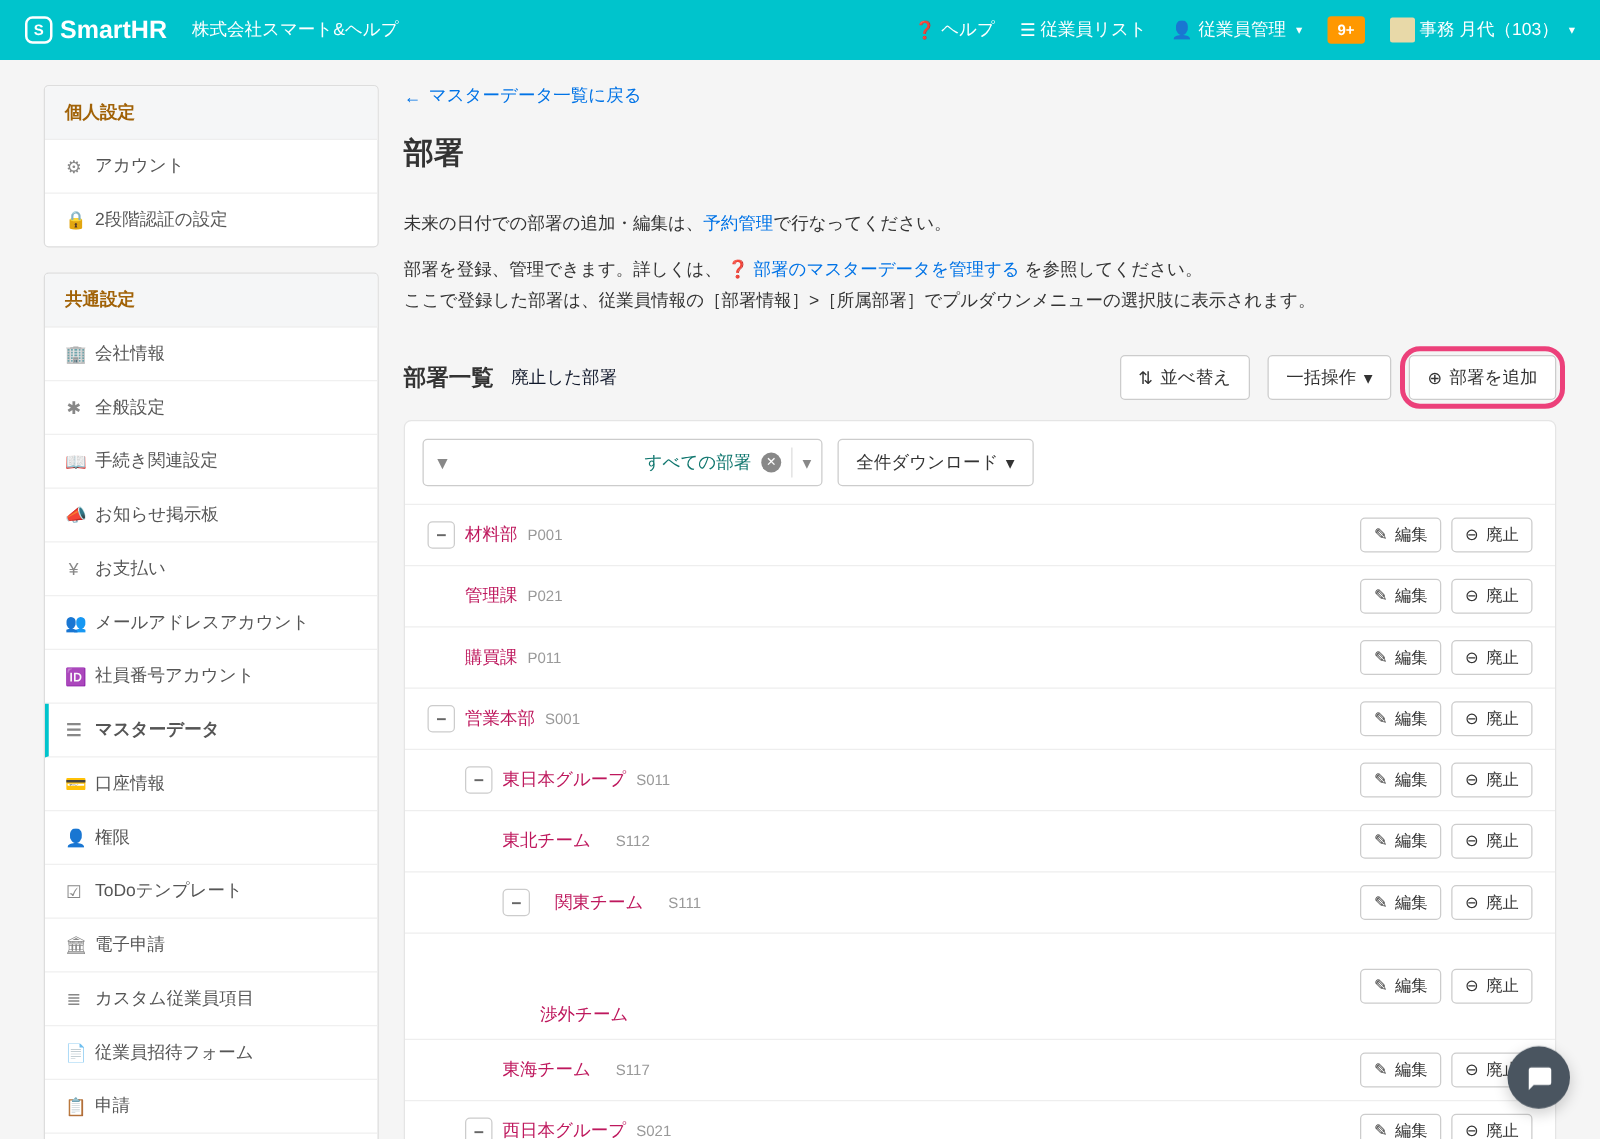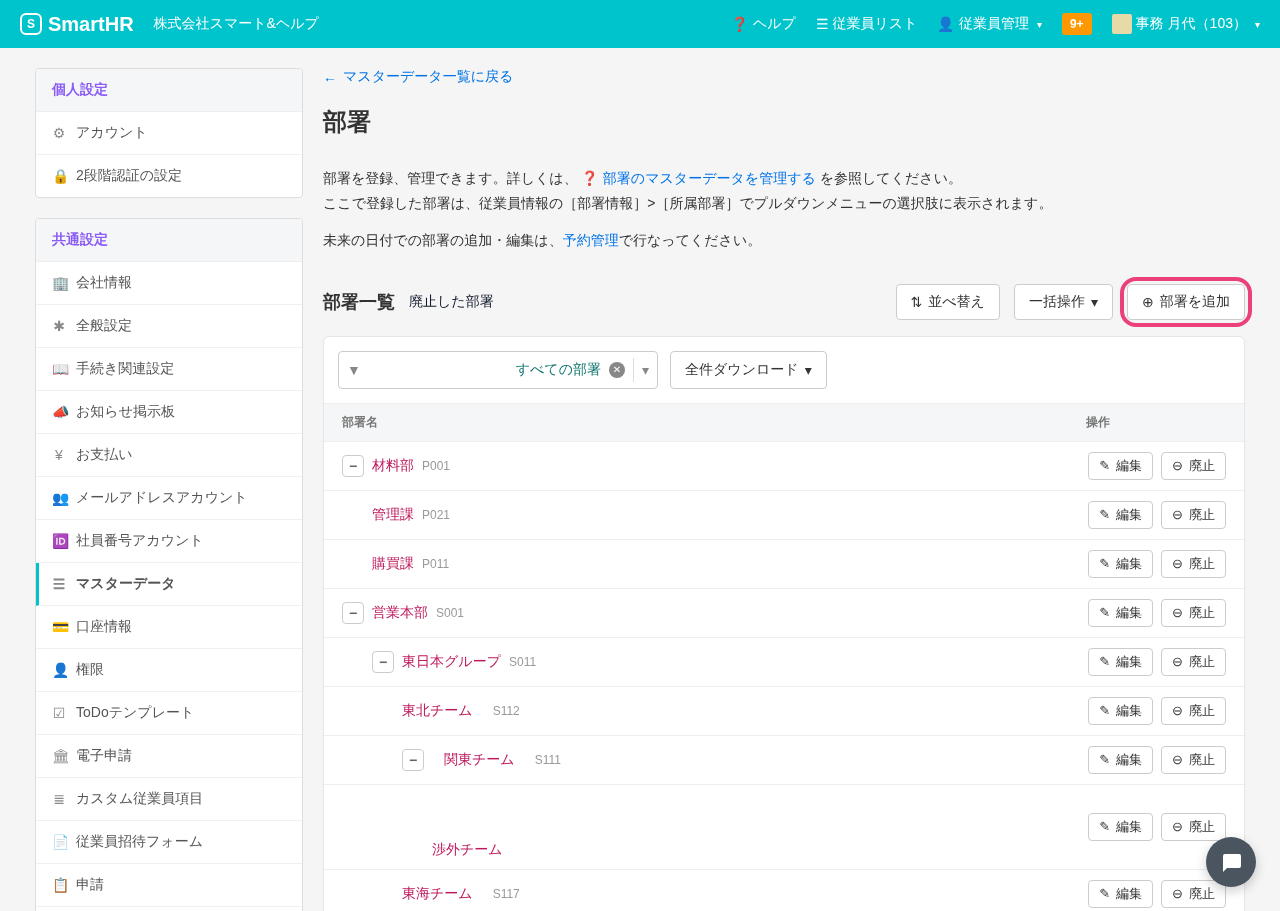--- a/index.html
+++ b/index.html
@@ -16,21 +16,21 @@
 .avatar { width: 20px; height: 20px; background: #e8d9a8; border-radius: 2px; display: inline-block; }
 .caret::after { content: "▾"; margin-left: 4px; font-size: 10px; }
 
 
 .container { display: flex; max-width: 1210px; margin: 0 auto; padding-top: 20px; gap: 20px; }
 .sidebar { width: 268px; flex-shrink: 0; }
 .main { flex: 1; }
 
 
 .panel { background: #fff; border: 1px solid #ddd; border-radius: 4px; margin-bottom: 20px; overflow: hidden; }
-.panel-header { background: #f5f6f7; padding: 12px 16px; font-weight: 700; font-size: 14px; color: #8b5cf6; border-bottom: 1px solid #eee; }
+.panel-header { background: #f5f6f7; padding: 12px 16px; font-weight: 700; font-size: 14px; color: #a16207; border-bottom: 1px solid #eee; }
 .panel-item { padding: 12px 16px; border-bottom: 1px solid #f0f0f0; display: flex; align-items: center; gap: 10px; color: #555; cursor: pointer; font-size: 14px; }
 .panel-item:last-child { border-bottom: none; }
 .panel-item.active { border-left: 3px solid #00c4cc; font-weight: 700; padding-left: 13px; }
 .panel-item .icon { width: 14px; text-align: center; color: #888; }
 
 
 .back-link { color: #0073e6; text-decoration: none; display: inline-flex; align-items: center; gap: 6px; margin-bottom: 20px; cursor: pointer; }
 .page-title { font-size: 24px; font-weight: 700; margin-bottom: 28px; }
 .desc { line-height: 1.8; margin-bottom: 12px; }
 .desc a { color: #0073e6; text-decoration: none; }
@@ -186,27 +186,27 @@
     </div>
   </div>
 
   <div class="main">
     <a class="back-link">
       <span>←</span>
       <span>マスターデータ一覧に戻る</span>
     </a>
     <h1 class="page-title">部署</h1>
     <p class="desc">
+      <span>未来の日付での部署の追加・編集は、</span><a class="link-plain">予約管理</a><span>で行なってください。</span>
+    </p>
+    <p class="desc">
       <span>部署を登録、管理できます。詳しくは、</span>
       <a><span class="q-icon">❓</span> <span>部署のマスターデータを管理する</span></a>
       <span> を参照してください。</span><br>
       <span>ここで登録した部署は、従業員情報の［部署情報］&gt;［所属部署］でプルダウンメニューの選択肢に表示されます。</span>
-    </p>
-    <p class="desc">
-      <span>未来の日付での部署の追加・編集は、</span><a class="link-plain">予約管理</a><span>で行なってください。</span>
     </p>
 
     <div class="list-header">
       <span class="list-title">部署一覧</span>
       <a class="link-plain">廃止した部署</a>
       <span class="spacer"></span>
       <button class="btn">
           <span>⇅</span>
           <span>並べ替え</span>
         </button>
@@ -228,24 +228,20 @@
           <span class="f-text">すべての部署</span>
           <span class="clear">✕</span>
           <span class="divider"></span>
           <span style="color:#888">▾</span>
         </div>
         <button class="btn">
             <span>全件ダウンロード</span>
             <span>▾</span>
           </button>
       </div>
-      <div class="thead">
-        <div class="col-name">部署名</div>
-        <div class="col-act">操作</div>
-      </div>
       <div id="table-body">
           <div class="row">
     <div class="row-name indent-0">
       <span class="toggle-btn">−</span>
       <a class="dept-link">材料部</a>
       <span class="dept-code">P001</span>
     </div>
     <div class="row-actions">
       <button class="btn btn-sm"><span>✎</span> 編集</button>
       <button class="btn btn-sm"><span>⊖</span> 廃止</button>

